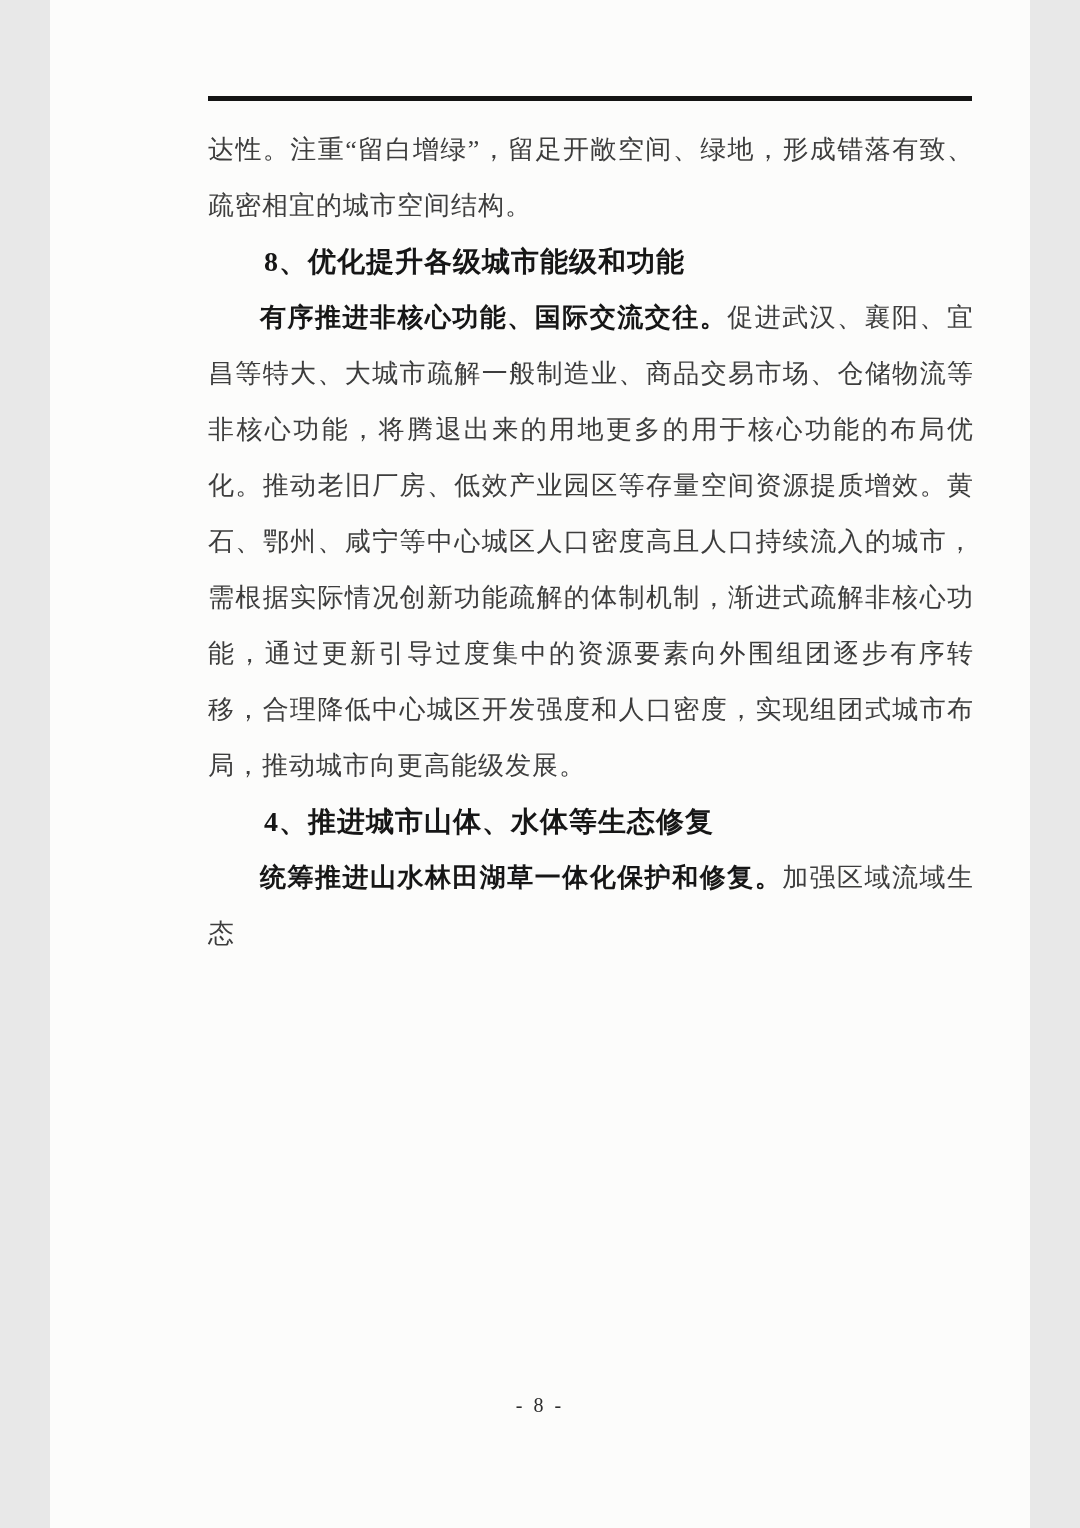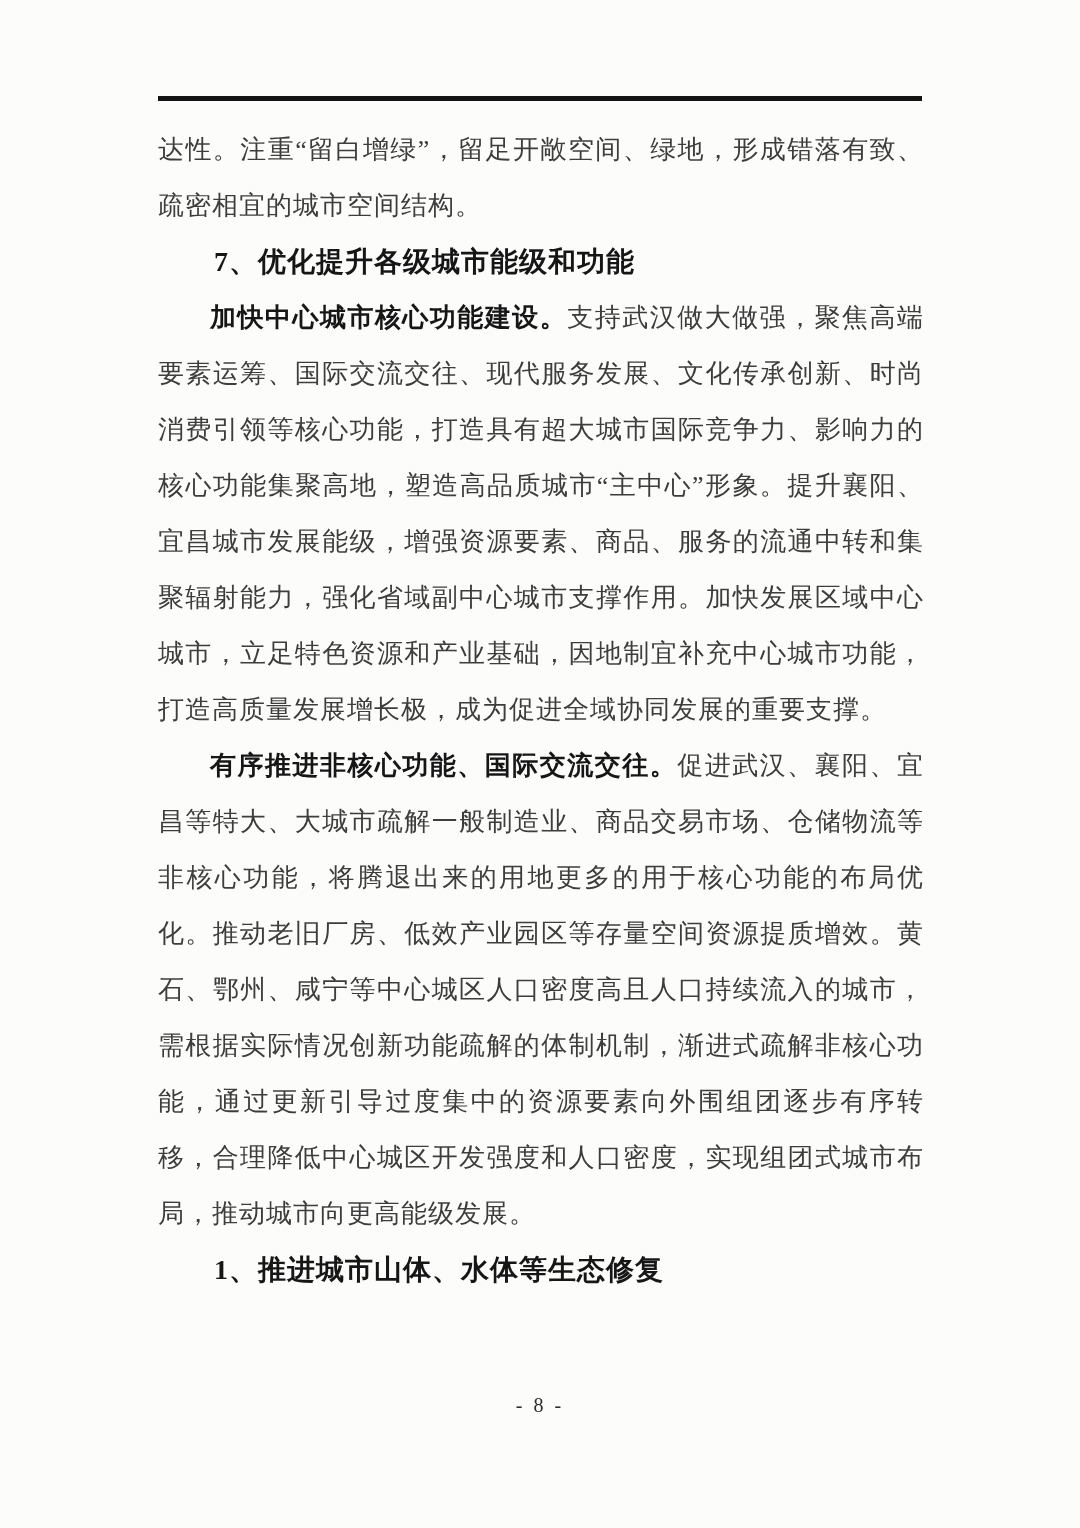--- a/index.html
+++ b/index.html
@@ -2,21 +2,21 @@
 <html><head>
 <meta charset="utf-8">
 <style>
   html, body {
     margin: 0;
     padding: 0;
     background: #e8e8e8;
   }
   .page {
     position: relative;
-    width: 1080px;
+    width: 980px;
     height: 1528px;
     margin: 0 auto;
     background: #fcfcfb;
     overflow: hidden;
     font-family: "Liberation Serif", "DejaVu Serif", serif;
   }
   .top-rule {
     position: absolute;
     left: 158px;
     top: 96px;
@@ -71,27 +71,27 @@
 <body>
 
 <div class="page">
 
   <div class="top-rule"></div>
 
   <div class="content">
 
     <p class="body-p">达性。注重“留白增绿”，留足开敞空间、绿地，形成错落有致、疏密相宜的城市空间结构。</p>
 
-    <h3 class="heading">7、优化提升各级城市能级和功能</h3>
+    <h3 class="heading">8、优化提升各级城市能级和功能</h3>
 
-    <p class="body-p indent"><span class="lead">加快中心城市核心功能建设。</span><span>支持武汉做大做强，聚焦高端要素运筹、国际交流交往、现代服务发展、文化传承创新、时尚消费引领等核心功能，打造具有超大城市国际竞争力、影响力的核心功能集聚高地，塑造高品质城市“主中心”形象。提升襄阳、宜昌城市发展能级，增强资源要素、商品、服务的流通中转和集聚辐射能力，强化省域副中心城市支撑作用。加快发展区域中心城市，立足特色资源和产业基础，因地制宜补充中心城市功能，打造高质量发展增长极，成为促进全域协同发展的重要支撑。</span></p>
 
     <p class="body-p indent"><span class="lead">有序推进非核心功能、国际交流交往。</span><span>促进武汉、襄阳、宜昌等特大、大城市疏解一般制造业、商品交易市场、仓储物流等非核心功能，将腾退出来的用地更多的用于核心功能的布局优化。推动老旧厂房、低效产业园区等存量空间资源提质增效。黄石、鄂州、咸宁等中心城区人口密度高且人口持续流入的城市，需根据实际情况创新功能疏解的体制机制，渐进式疏解非核心功能，通过更新引导过度集中的资源要素向外围组团逐步有序转移，合理降低中心城区开发强度和人口密度，实现组团式城市布局，推动城市向更高能级发展。</span></p>
 
 
-    <h3 class="heading">1、推进城市山体、水体等生态修复</h3>
+    <h3 class="heading">4、推进城市山体、水体等生态修复</h3>
 
+    <p class="body-p indent"><span class="lead">统筹推进山水林田湖草一体化保护和修复。</span><span>加强区域流域生态</span></p>
 
   </div>
 
   <div class="footer">- 8 -</div>
 
 </div>
 
 </body></html>

